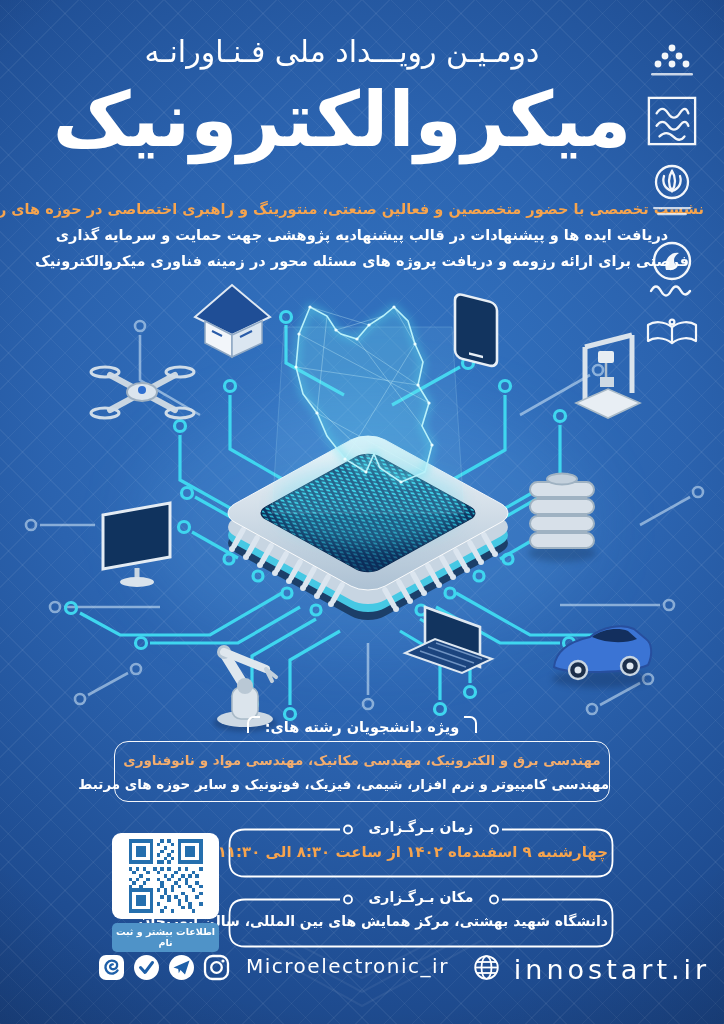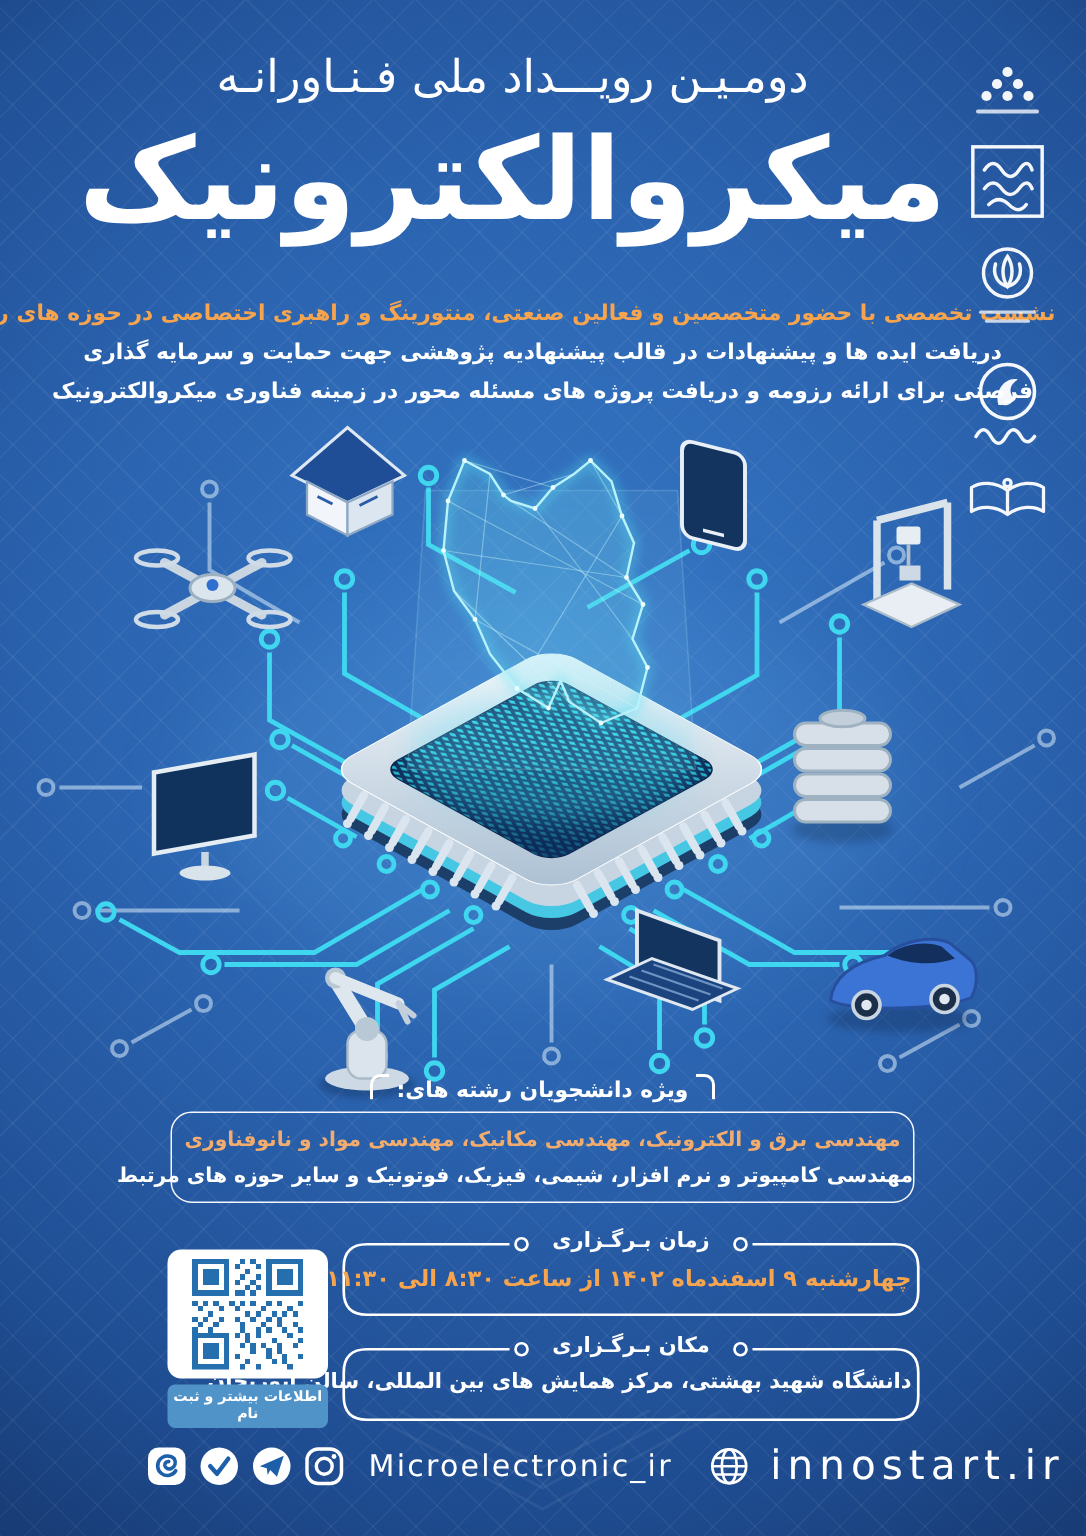--- a/index.html
+++ b/index.html
@@ -50,21 +50,21 @@
   .time{top:828px;}
   .time .bvalue{color:#f6a44e;}
   .venue{top:898px;}
   .venue .bvalue{color:#fff;font-size:14px;}
   
   .qr{top:833px;left:112px;width:107px;z-index:2;}
   .qr-card{background:#fff;border-radius:9px;padding:6px;height:86px;box-sizing:border-box;}
   .qr-caption{margin-top:4px;background:#4f93c8;border-radius:5px;color:#fff;
     font-size:9.5px;font-weight:700;text-align:center;padding:3px 0 4px;}
   
-  .footer{top:954px;left:0;right:0;height:46px;display:flex;align-items:center;
+  .footer{top:954px;left:0;right:0;height:46px;display:flex;
     direction:ltr;padding-left:98px;gap:8px;z-index:2;}
   .footer .sicon{width:27px;height:27px;flex:0 0 auto;}
   .handle{color:#fff;font-size:20px;letter-spacing:1.5px;margin-left:8px;white-space:nowrap;}
   .site{color:#fff;font-size:27px;letter-spacing:4px;margin-left:6px;white-space:nowrap;}
   .globe{margin-left:16px;}
   .chev{pointer-events:none;}
 </style>
 </head>
 <body>
 

